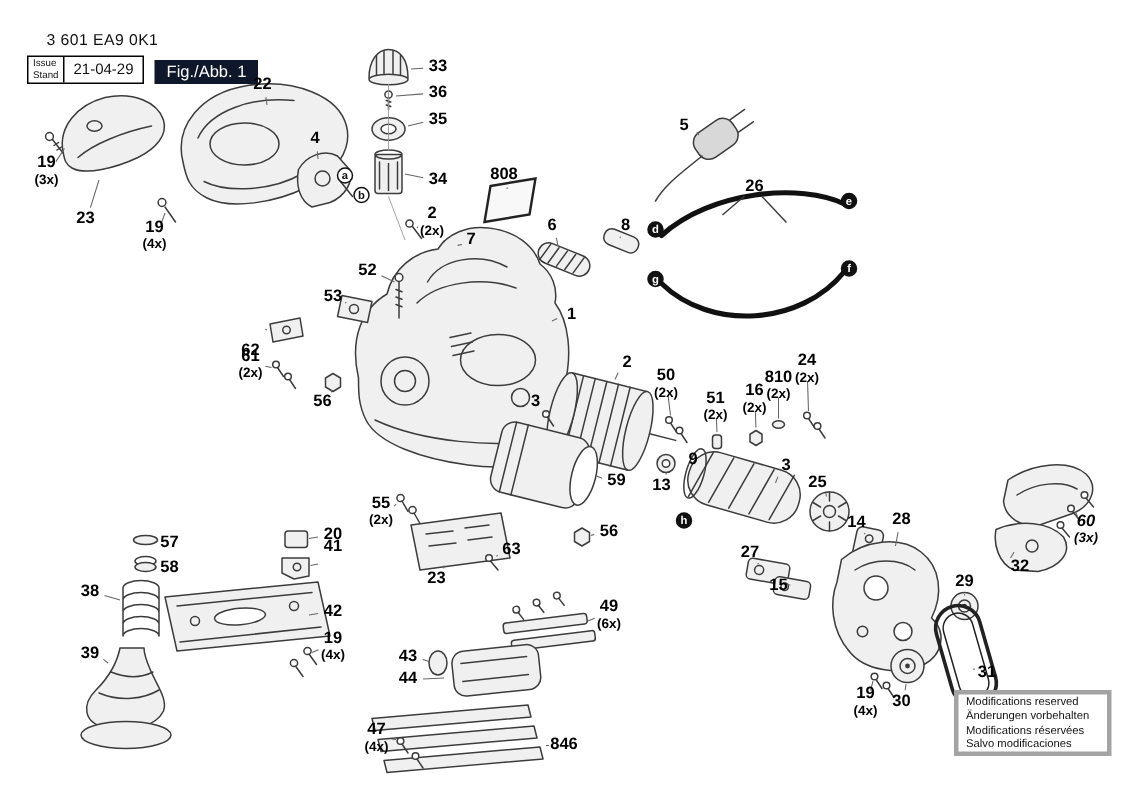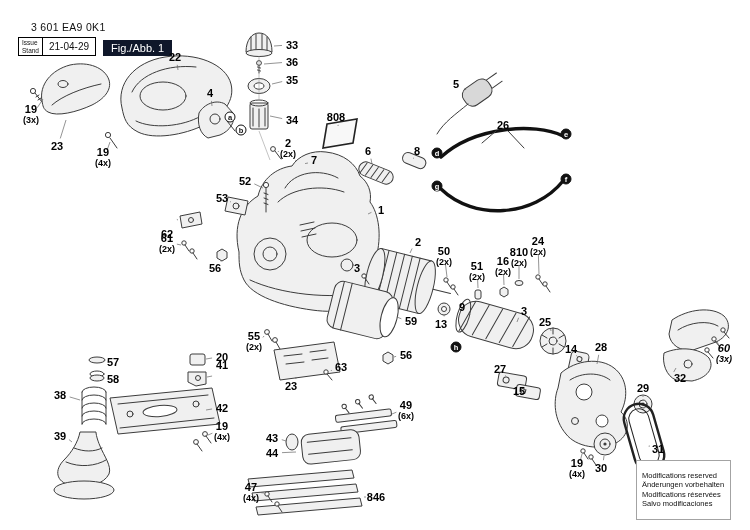--- a/index.html
+++ b/index.html
@@ -18,22 +18,22 @@
   
   .hdr-model{position:absolute;left:31px;top:21px;font-size:10.5px;letter-spacing:.3px}
   .issue-box{position:absolute;left:18px;top:37px;display:flex;align-items:flex-end}
   .issue-cells{display:flex;border:1px solid #000;background:#fff}
   .issue-label{padding:1px 3px;font-size:6.5px;line-height:7.5px;border-right:1px solid #000;
                display:flex;flex-direction:column;justify-content:center}
   .issue-date{padding:2px 6px;font-size:10px;display:flex;align-items:center}
   .fig-box{margin-left:7px;background:#0f172a;color:#fff;font-weight:normal;font-size:11px;
            padding:2px 8px;display:flex;align-items:center}
   
-  .note-box{position:absolute;left:636px;top:460px;width:95px;border:1px solid #a3a3a3;
-            background:#fff;padding:10px 5px;font-size:7.5px;line-height:9.4px}
+  .note-box{position:absolute;left:636px;top:460px;width:105px;border:3px solid #a3a3a3;
+            background:#fff;padding:0 5px;font-size:7.5px;line-height:9.4px}
   
   .callout-layer{position:absolute;inset:0;pointer-events:none}
   .callout{position:absolute;transform:translate(-50%,-50%);text-align:center;color:#000;white-space:nowrap}
   .co-num{font-size:11px;font-weight:bold;line-height:11px}
   .co-qty{font-size:9px;font-weight:bold;line-height:10px}
   .letter{position:absolute;transform:translate(-50%,-50%);width:11px;height:11px;border-radius:50%;
           border:1px solid #111;background:#fff;color:#111;font-size:7.5px;font-weight:bold;
           display:flex;align-items:center;justify-content:center}
   .letter.filled{background:#111;color:#fff;border-color:#111}
 </style>

